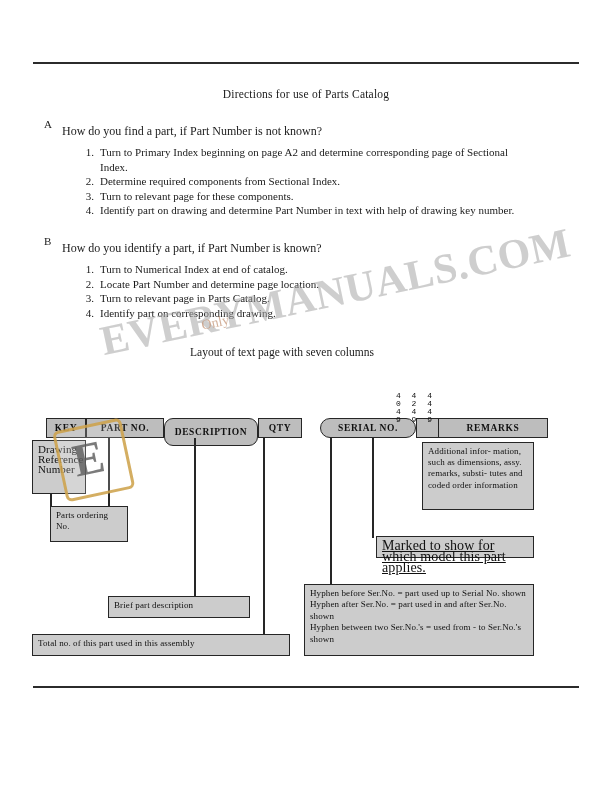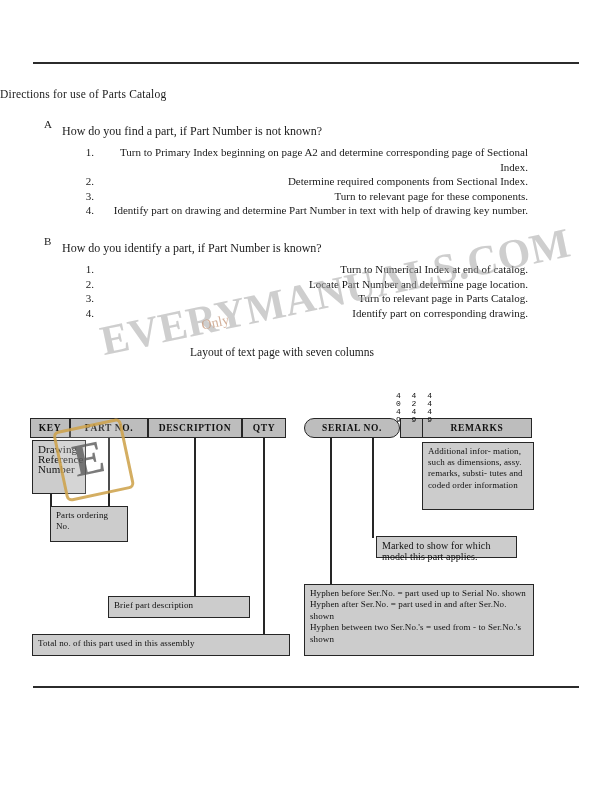--- a/index.html
+++ b/index.html
@@ -28,35 +28,35 @@
     height: 2px;
     background: #2b2b2b;
   }
   .rule.top { top: 62px; }
   .rule.bottom { top: 686px; }
 
   .doc-title {
     position: absolute;
     left: 0; top: 88px;
     width: 612px;
-    text-align: left;
+    text-align: center;
     font-size: 11.5px;
     letter-spacing: .2px;
   }
   .q-letter { position: absolute; font-size: 11px; }
   .q-text { position: absolute; font-size: 12px; margin-top: 6px; }
   .steps { position: absolute; font-size: 11px; line-height: 14.5px; }
   .step { position: relative; padding-left: 22px; margin-bottom: 0px; }
   .step .num {
     position: absolute;
     left: 0; top: 0;
     width: 16px;
     text-align: right;
   }
-  .step .txt { display: block; text-align: right; }
+  .step .txt { display: block; }
 
   .layout-caption {
     position: absolute;
     left: 0; top: 346px;
     width: 564px;
     text-align: center;
     font-size: 11.5px;
   }
 
   
@@ -75,20 +75,21 @@
   }
   .hbox.header {
     background: #bdbdbd;
     text-align: center;
     font-weight: bold;
     letter-spacing: .6px;
     display: flex;
     align-items: center;
     justify-content: center;
     font-size: 9.5px;
+    margin-left: 16px;
   }
   .hbox.note {
     padding: 3px 5px;
     background: #cccccc;
   }
   .connector {
     position: absolute;
     background: #262626;
   }
   .serial-digits {
@@ -205,21 +206,21 @@
       <span class="txt">Identify part on corresponding drawing.</span>
     </div>
   </div>
 
   <div class="layout-caption">Layout of text page with seven columns</div>
 
   <div class="diagram">
 
     <div class="hbox header" style="left:30px; top:418px; width:40px; height:20px;">KEY</div>
     <div class="hbox header" style="left:70px; top:418px; width:78px; height:20px;">PART NO.</div>
-    <div class="hbox header" style="left:148px; top:418px; width:94px; height:20px;">DESCRIPTION</div>
+    <div class="hbox header" style="left:148px; top:418px; width:94px; height:28px;border-radius:9px;">DESCRIPTION</div>
     <div class="hbox header" style="left:242px; top:418px; width:44px; height:20px;">QTY</div>
     <div class="hbox header" style="left:304px; top:418px; width:96px; height:20px;border-radius:10px;">SERIAL NO.</div>
     <div class="hbox header" style="left:400px; top:418px; width:22px; height:20px; border-right:none;"></div>
     <div class="hbox header" style="left:422px; top:418px; width:110px; height:20px;">REMARKS</div>
 
     <div class="serial-digits" style="left:396px; top:392px; width:34px;">4 4 4</div>
     <div class="serial-digits" style="left:396px; top:400px; width:34px;">0 2 4</div>
     <div class="serial-digits" style="left:396px; top:408px; width:34px;">4 4 4</div>
     <div class="serial-digits" style="left:396px; top:416px; width:34px;">9 9 9</div>
 
@@ -230,21 +231,21 @@
     <div class="connector" style="left:108px; top:438px; width:1.5px; height:68px;"></div>
 
     <div class="hbox note" style="left:108px; top:596px; width:142px; height:22px; font-size:9px; line-height:11px;">Brief part description</div>
     <div class="connector" style="left:194px; top:438px; width:1.5px; height:158px;"></div>
 
     <div class="hbox note" style="left:32px; top:634px; width:258px; height:22px; font-size:9px; line-height:11px;">Total no. of this part used in this assembly</div>
     <div class="connector" style="left:263px; top:438px; width:1.5px; height:196px;"></div>
 
     <div class="hbox note" style="left:422px; top:442px; width:112px; height:68px; font-size:9px; line-height:11.2px;">Additional infor- mation, such as dimensions, assy. remarks, substi- tutes and coded order information</div>
 
-    <div class="hbox note" style="left:376px; top:536px; width:141px; height:22px; font-size:10px; line-height:11px;">Marked to show for which model this part applies.</div>
+    <div class="hbox note" style="left:376px; top:536px; width:158px; height:22px; font-size:14px; line-height:11px;text-decoration:underline;">Marked to show for which model this part applies.</div>
     <div class="connector" style="left:372px; top:438px; width:1.5px; height:100px;"></div>
 
     <div class="hbox note" style="left:304px; top:584px; width:230px; height:72px; font-size:9px; line-height:11.4px; white-space:pre-line;">Hyphen before Ser.No. = part used up to Serial No. shown
 Hyphen after Ser.No. = part used in and after Ser.No. shown
 Hyphen between two Ser.No.'s = used from - to Ser.No.'s shown</div>
     <div class="connector" style="left:330px; top:438px; width:1.5px; height:146px;"></div>
 
   </div>
 
   <div class="watermark">

